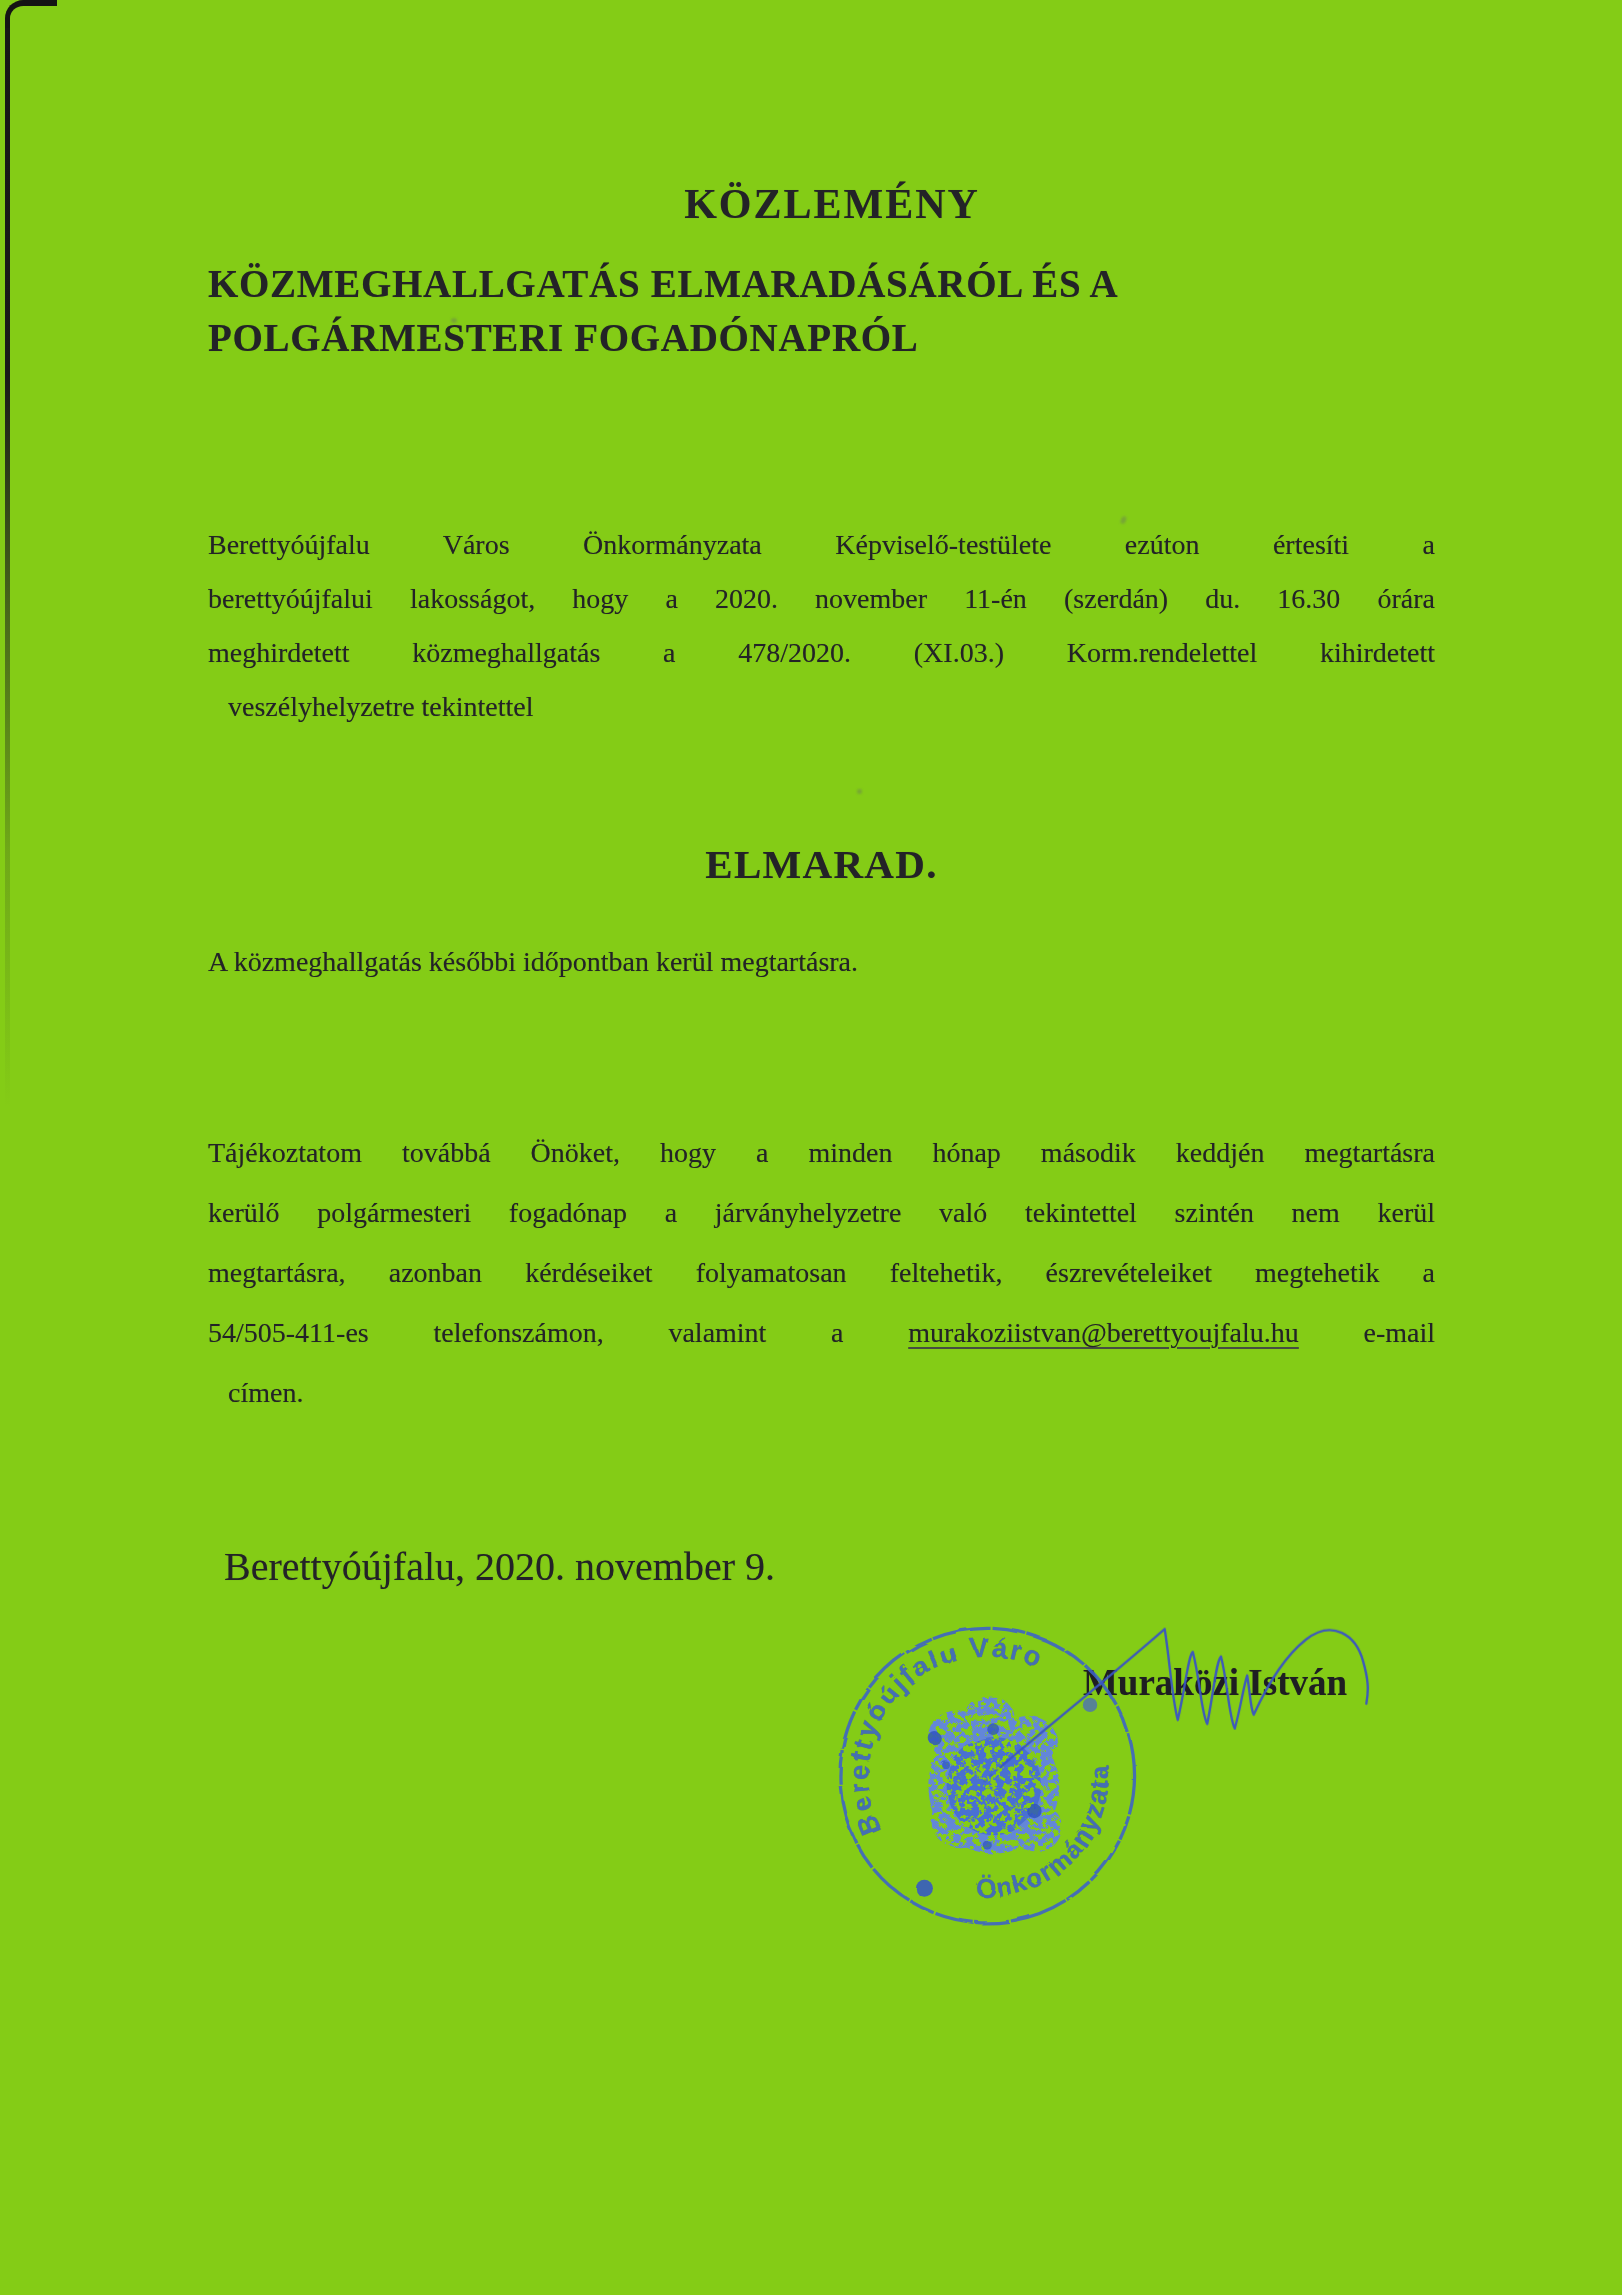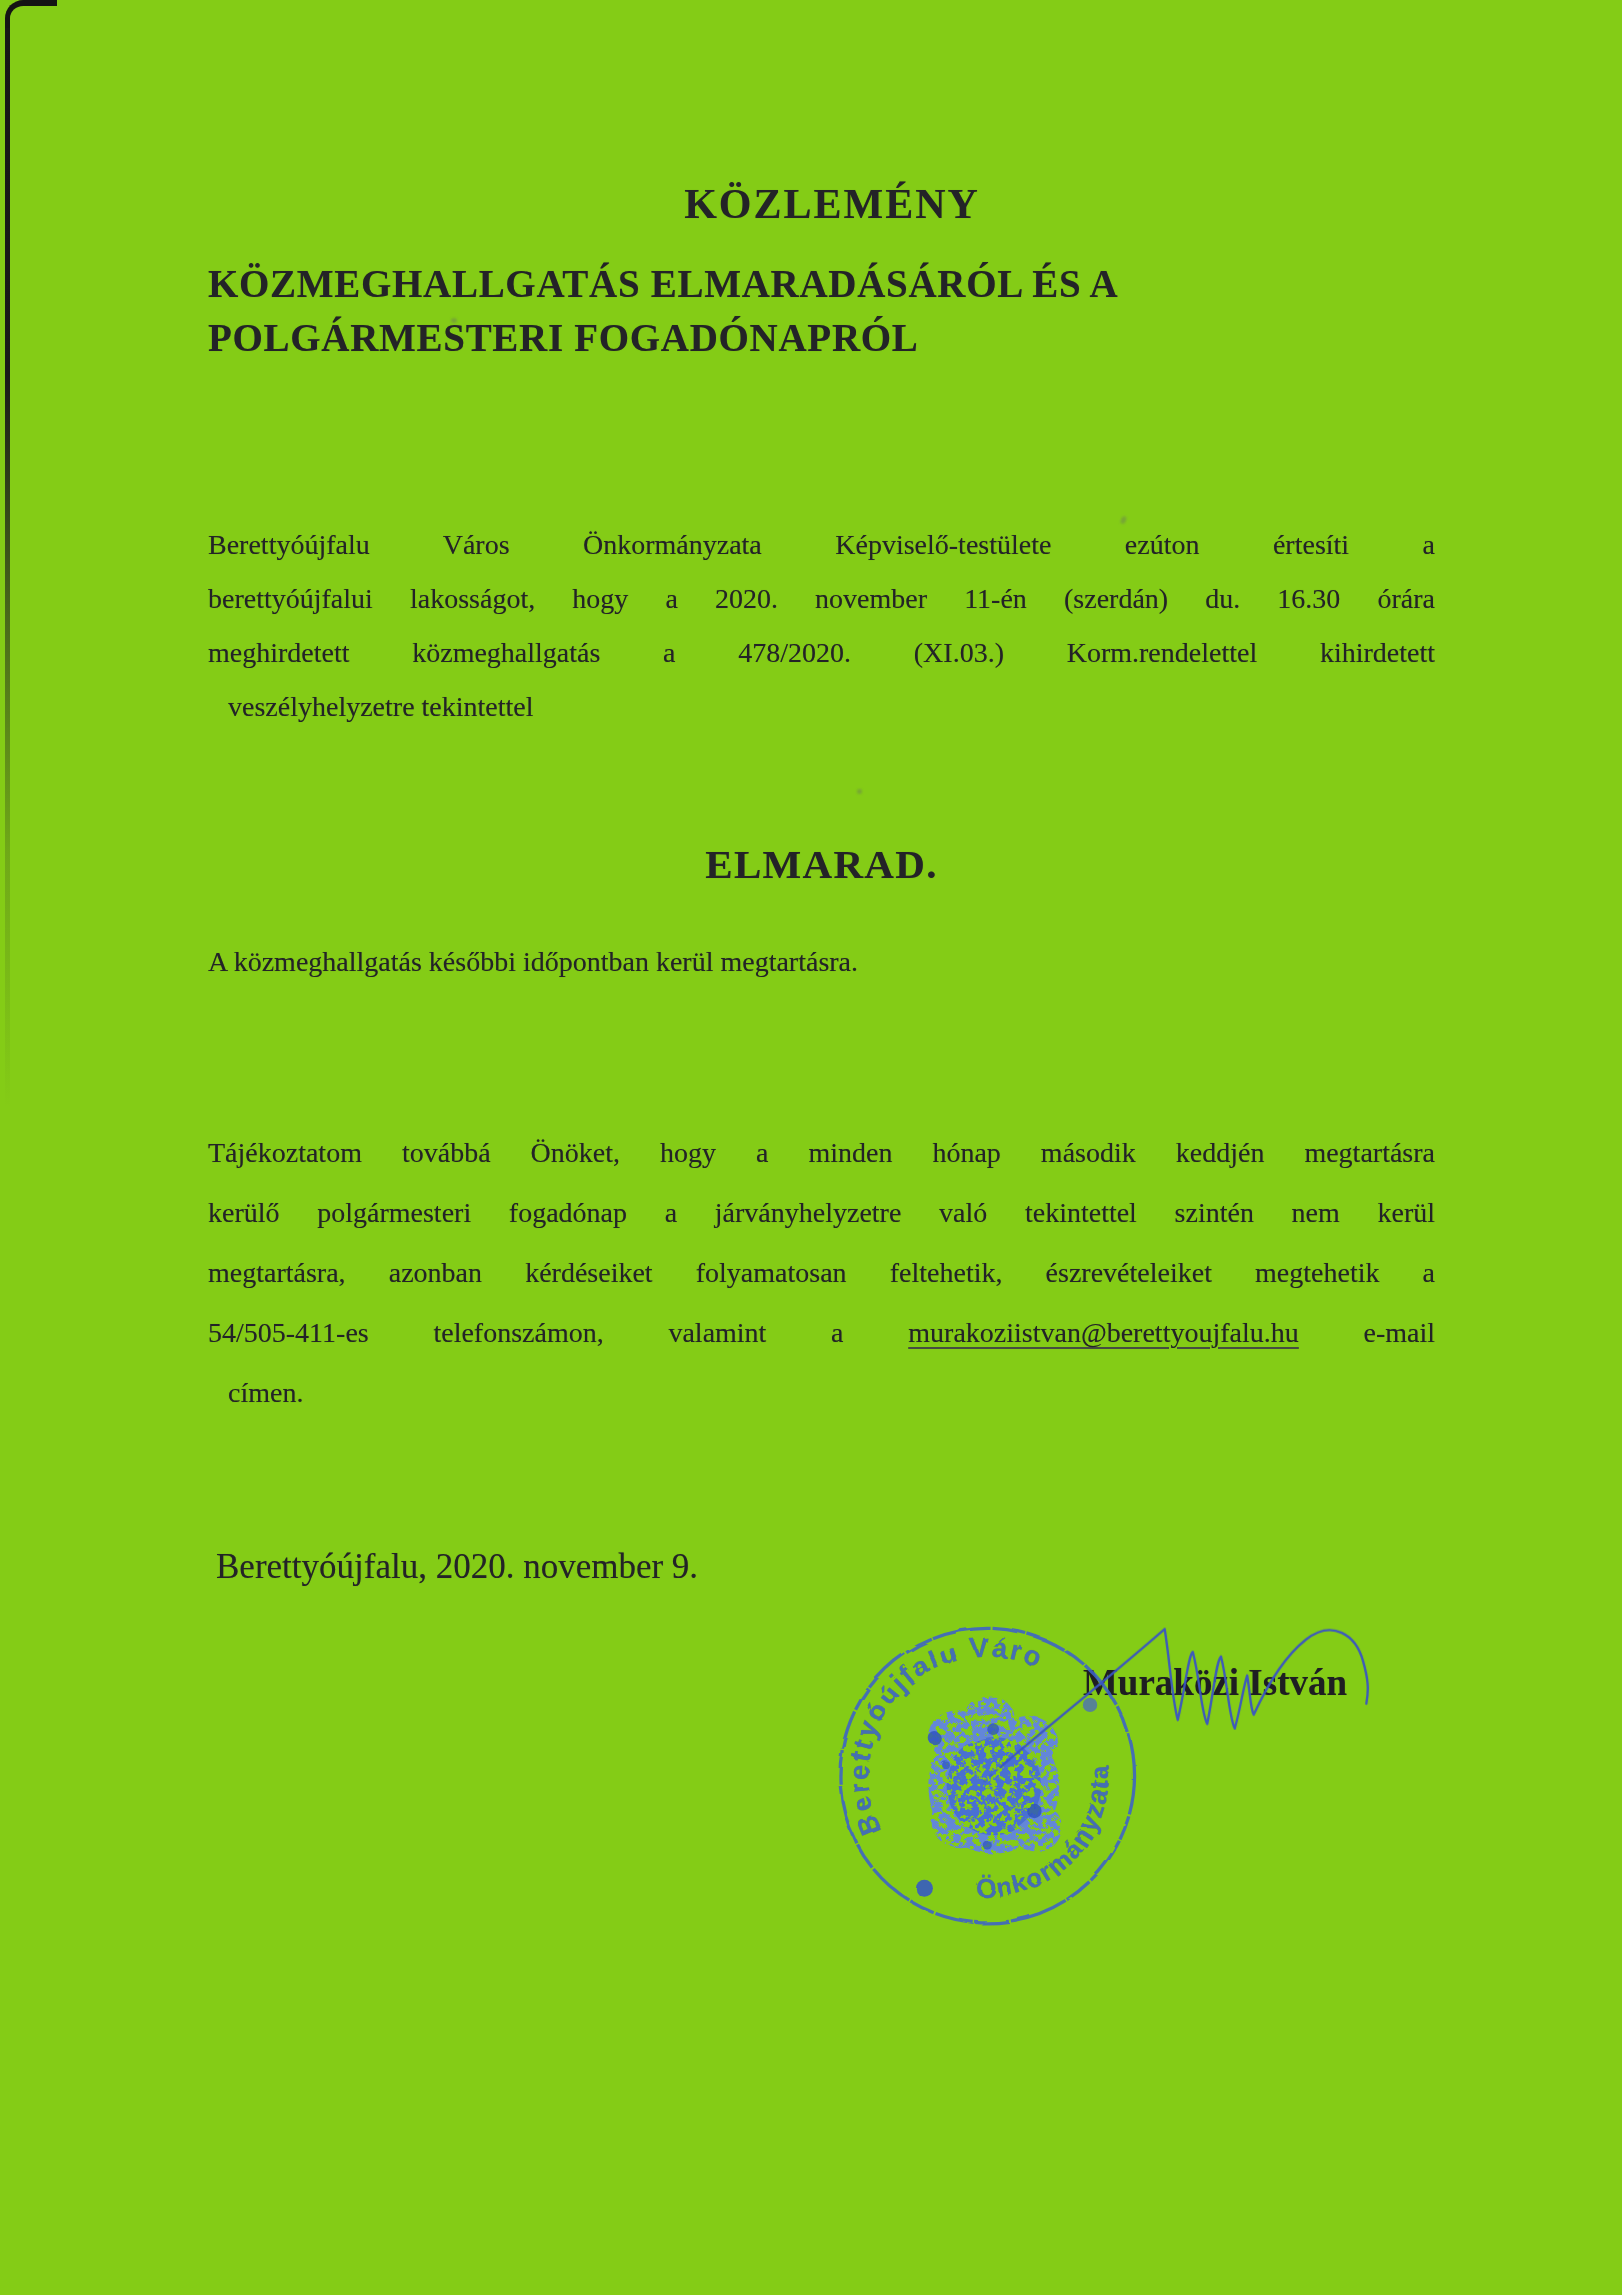--- a/index.html
+++ b/index.html
@@ -35,21 +35,21 @@
   .para{position:absolute; left:208px; width:1227px; font-size:28px; line-height:54px;}
   .p1{top:518px;}
   .p3{top:1123px; line-height:60px;}
   .jline{text-align:justify; text-align-last:justify;}
   .jline.lastline{text-align-last:left;margin-left:20px;}
   .emphasis{
     position:absolute; left:208px; top:797px; width:1227px;
     font-size:41px; font-weight:bold; letter-spacing:1.3px; text-align:center; line-height:47px;margin-top:44px;
   }
   .p2{top:935px;}
-  .dateline{position:absolute; left:216px; top:1540px; font-size:35px; line-height:54px;text-align:center;}
+  .dateline{position:absolute; left:224px; top:1540px; font-size:40px; line-height:54px;text-align:center;}
   .sigblock{position:absolute; left:1048px; top:1659px; width:334px; text-align:center; z-index:2;}
   .signame{font-size:37px; font-weight:bold; line-height:47px; color:#1e1e22;}
   .sigtitle{font-size:36px; font-weight:bold; line-height:47px; color:#1e1e22;}
   .email-link{
     text-decoration:underline;
     text-decoration-thickness:2px;
     text-underline-offset:5.2px;
     text-decoration-color:rgba(62,62,72,.8);
   }
   .stampsig{position:absolute; left:792px; top:1572px; width:655px; height:419px; z-index:3; pointer-events:none;}

